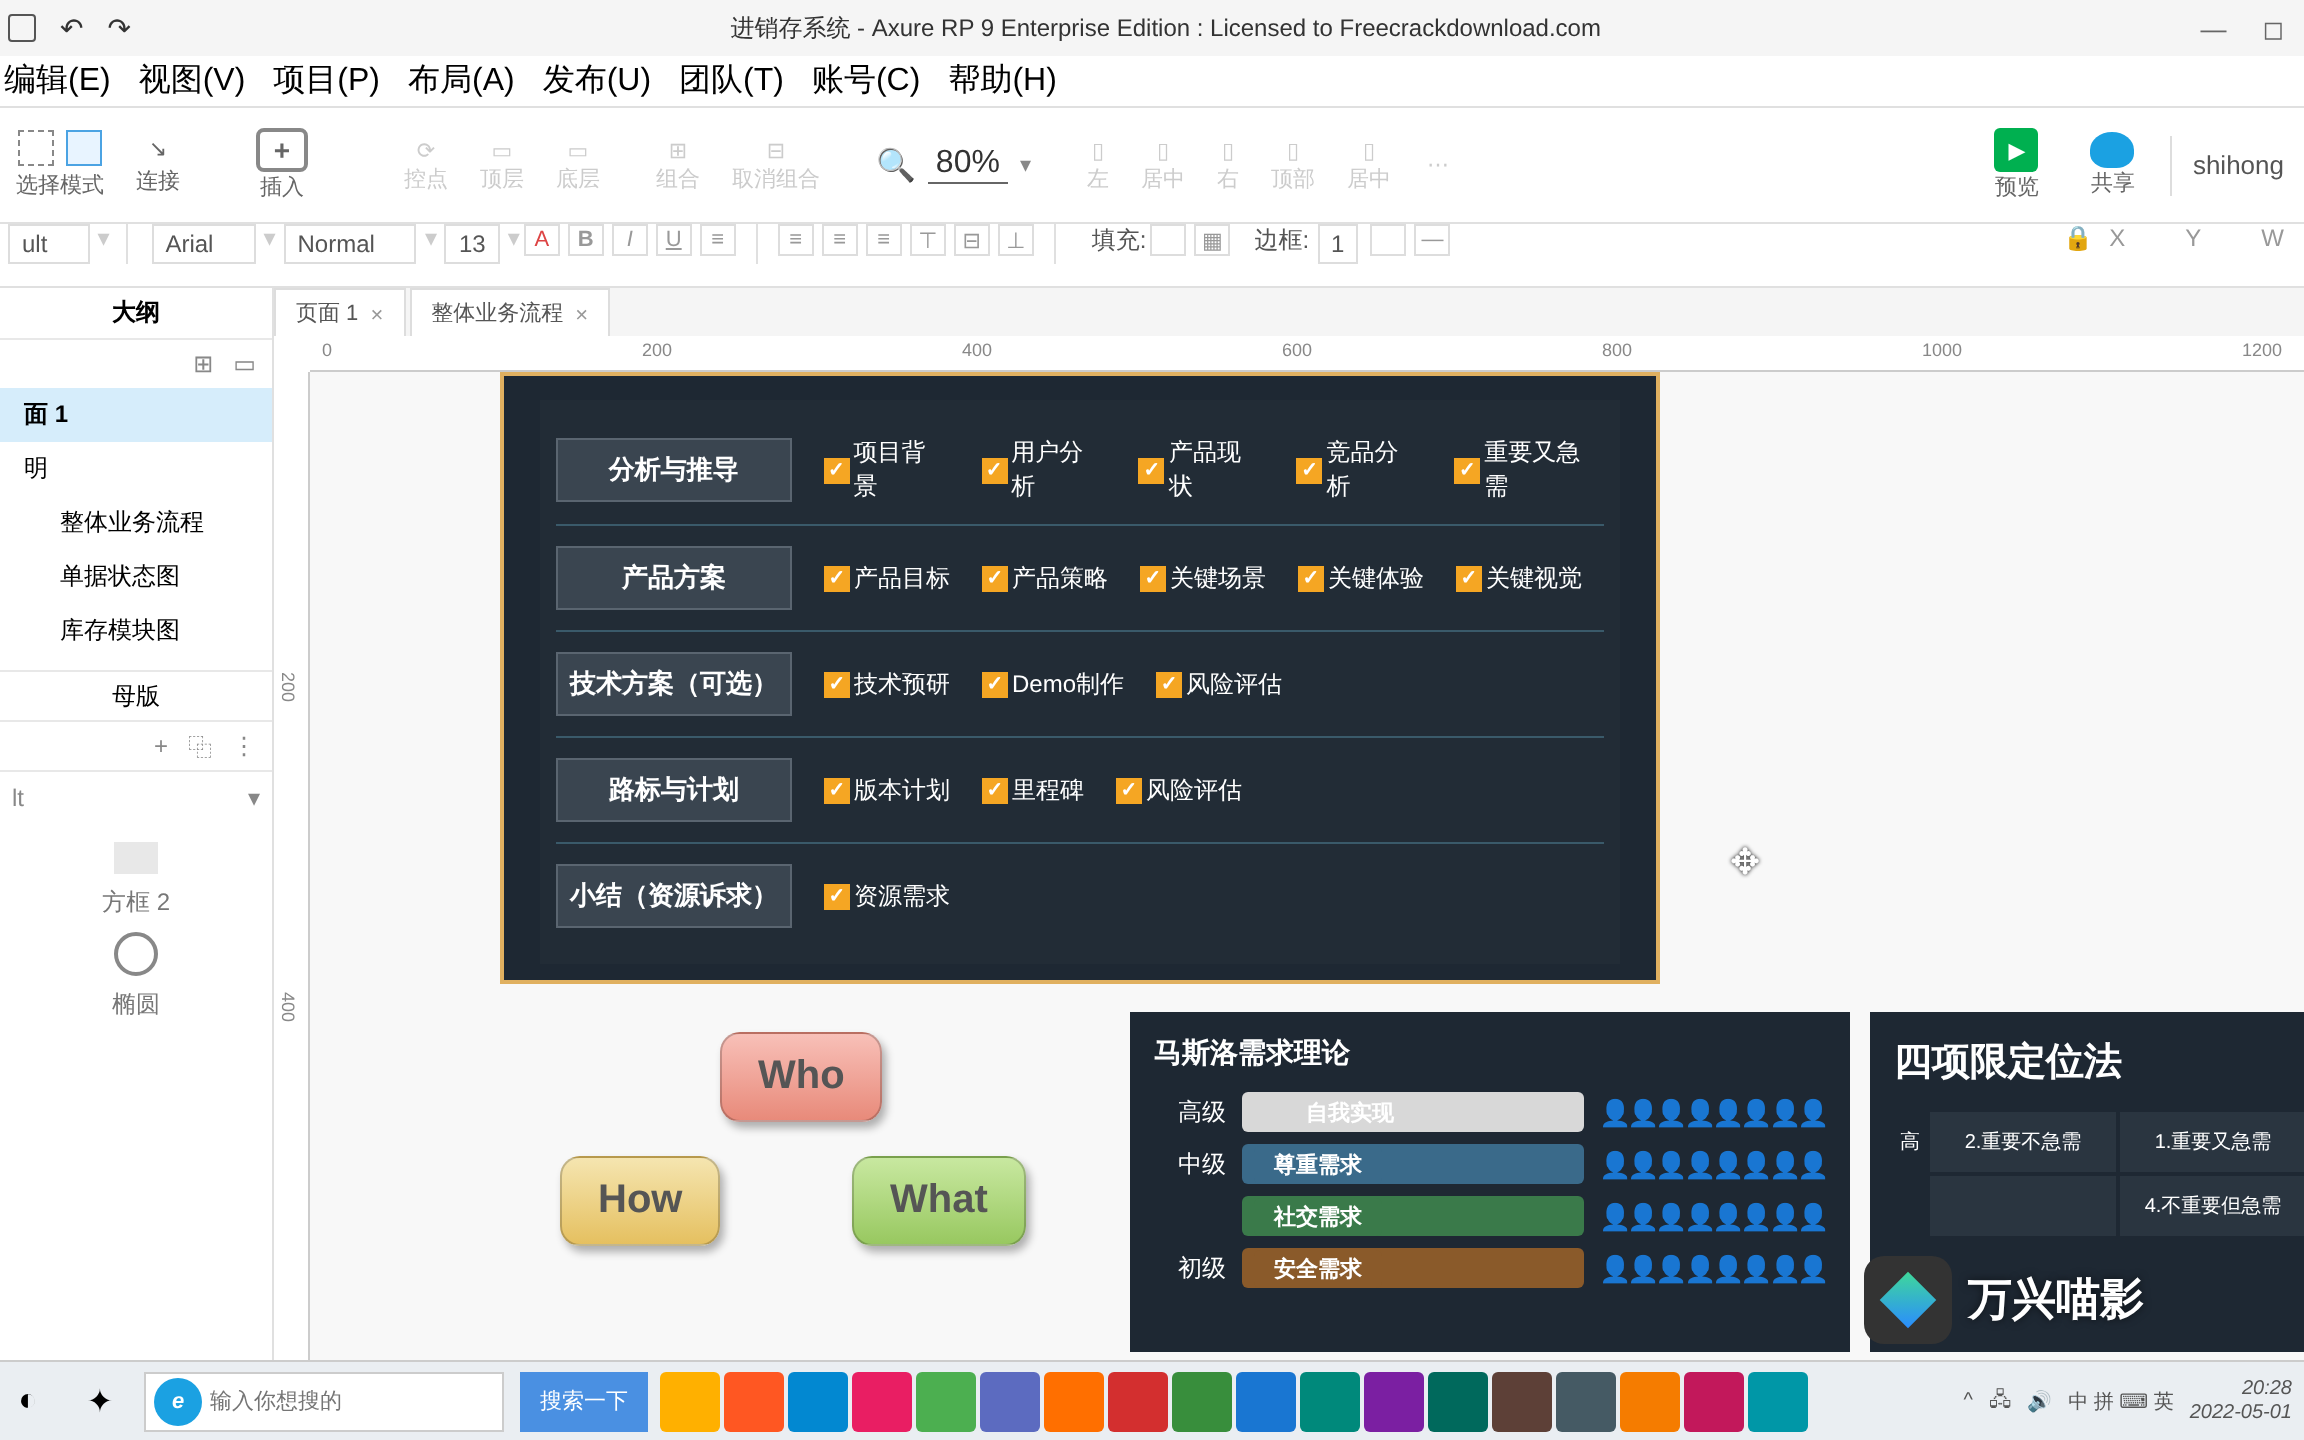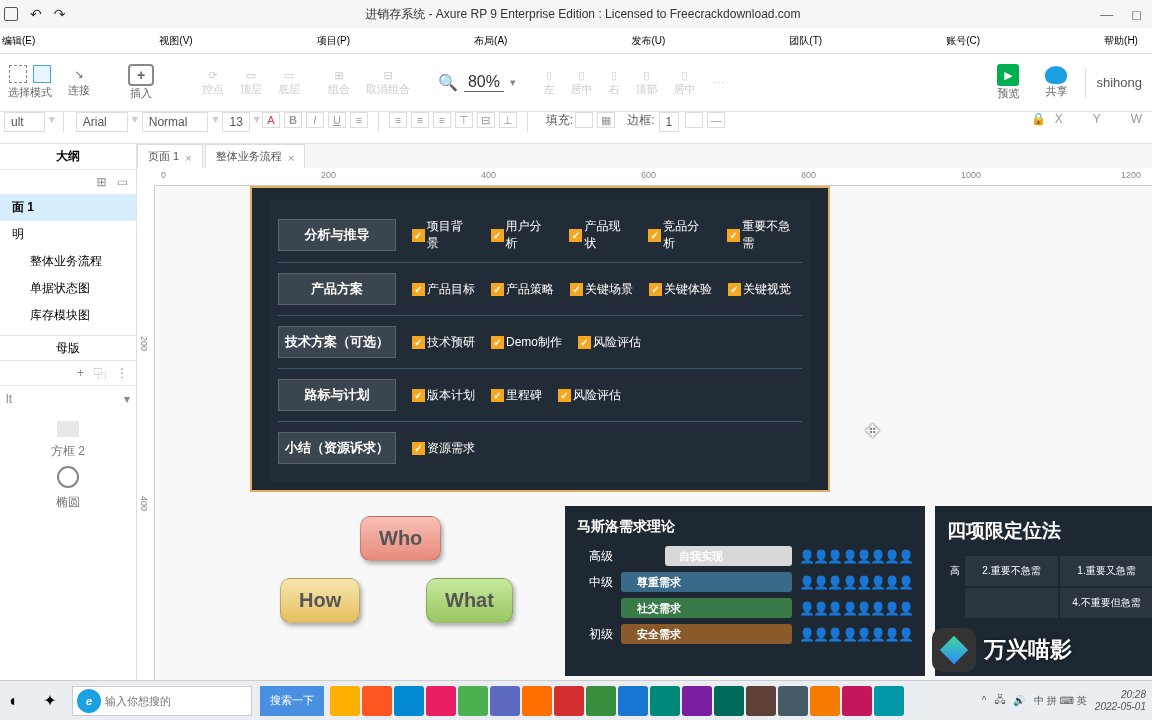--- a/index.html
+++ b/index.html
@@ -4,21 +4,21 @@
 <style>
 * { margin: 0; padding: 0; box-sizing: border-box; font-family: "Microsoft YaHei", Arial, sans-serif; }
 body { width: 1152px; height: 720px; overflow: hidden; background: #fff; position: relative; }
 
 .titlebar { height: 28px; background: #f5f5f5; display: flex; align-items: center; font-size: 12px; color: #333; }
 .titlebar .save-ico { margin-left: 4px; width: 14px; height: 14px; border: 1px solid #555; border-radius: 2px; }
 .titlebar .undo, .titlebar .redo { margin-left: 12px; font-size: 14px; cursor: pointer; }
 .titlebar .title-text { flex: 1; text-align: center; }
 .winbtns { display: flex; gap: 18px; margin-right: 10px; color: #666; font-size: 13px; }
 
-.menubar { height: 26px; background: #fff; border-bottom: 1px solid #e0e0e0; display: flex; align-items: center; font-size: 10px; padding-left: 2px; justify-content: space-between; }
+.menubar { height: 26px; background: #fff; border-bottom: 1px solid #e0e0e0; display: flex; align-items: center; font-size: 16px; padding-left: 2px; }
 .menubar span { margin-right: 14px; cursor: pointer; }
 
 .toolbar { height: 58px; background: #fff; border-bottom: 1px solid #e0e0e0; display: flex; align-items: center; font-size: 11px; color: #666; }
 .tool-group { display: flex; flex-direction: column; align-items: center; margin: 0 8px; }
 .tool-icon-row { display: flex; gap: 6px; margin-bottom: 2px; }
 .tool-ico { width: 18px; height: 18px; border: 1px dashed #888; }
 .tool-ico.solid { border-style: solid; background: #e8f4ff; border-color: #4ba3e3; }
 .tool-ico.plus { width: 26px; height: 22px; border: 2px solid #888; border-radius: 4px; display: flex; align-items: center; justify-content: center; font-size: 14px; font-weight: bold; }
 .zoom-area { display: flex; align-items: center; gap: 6px; margin: 0 20px; }
 .zoom-area .mag { color: #4ba3e3; font-size: 16px; }
@@ -324,21 +324,21 @@
                   <div class="ditem">
                     <span class="cb">✓</span>
                     <span>产品现状</span>
                   </div>
                   <div class="ditem">
                     <span class="cb">✓</span>
                     <span>竞品分析</span>
                   </div>
                   <div class="ditem">
                     <span class="cb">✓</span>
-                    <span>重要不急需</span>
+                    <span>重要又急需</span>
                   </div>
                 </div>
                 <div class="drow">
                   <div class="dlabel">产品方案</div>
                   <div class="ditem">
                     <span class="cb">✓</span>
                     <span>产品目标</span>
                   </div>
                   <div class="ditem">
                     <span class="cb">✓</span>
@@ -402,21 +402,21 @@
             <div class="bub who" style="left:90px; top:10px">Who</div>
             <div class="bub how" style="left:10px; top:72px">How</div>
             <div class="bub what" style="left:156px; top:72px">What</div>
           </div>
 
           <div class="maslow" style="left:410px; top:320px; width:360px; height:170px">
             <h4>马斯洛需求理论</h4>
             <div id="maslowrows">
                 <div class="mrow">
                   <div class="mlbl">高级</div>
-                  <div style="flex: 1 1 0%; height: 20px; background: rgb(216, 216, 216); border-radius: 3px; display: flex; align-items: center; padding-left: 4px; margin-left: 44px;">
+                  <div style="flex: 1 1 0%; height: 20px; background: rgb(216, 216, 216); border-radius: 3px; display: flex; align-items: center; padding-left: 22px;">
                     <span class="mpill" style="background: rgb(216, 216, 216); color: rgb(255, 255, 255);">自我实现</span>
                   </div>
                   <div class="people" style="color: rgb(63, 160, 232);">👤👤👤👤👤👤👤👤</div>
                 </div>
                 <div class="mrow">
                   <div class="mlbl">中级</div>
                   <div style="flex: 1 1 0%; height: 20px; background: rgb(58, 106, 138); border-radius: 3px; display: flex; align-items: center; padding-left: 6px;">
                     <span class="mpill" style="background: rgb(58, 106, 138); color: rgb(255, 255, 255);">尊重需求</span>
                   </div>
                   <div class="people" style="color: rgb(63, 160, 232);">👤👤👤👤👤👤👤👤</div>

